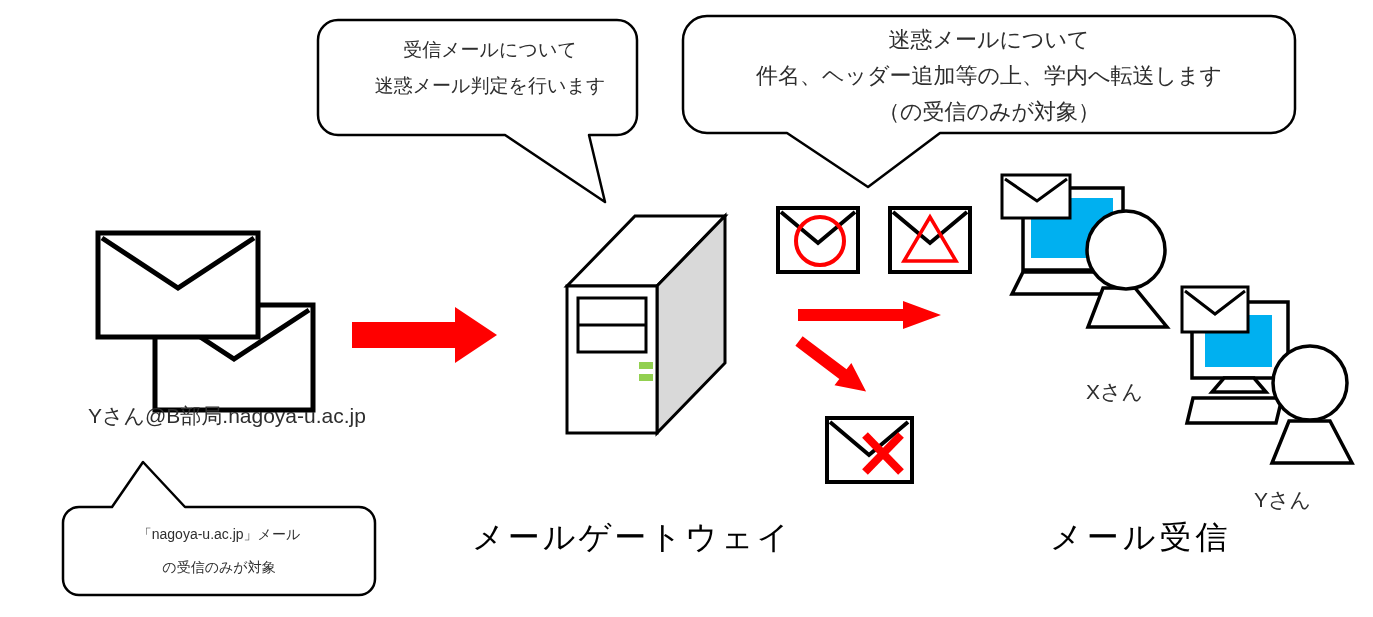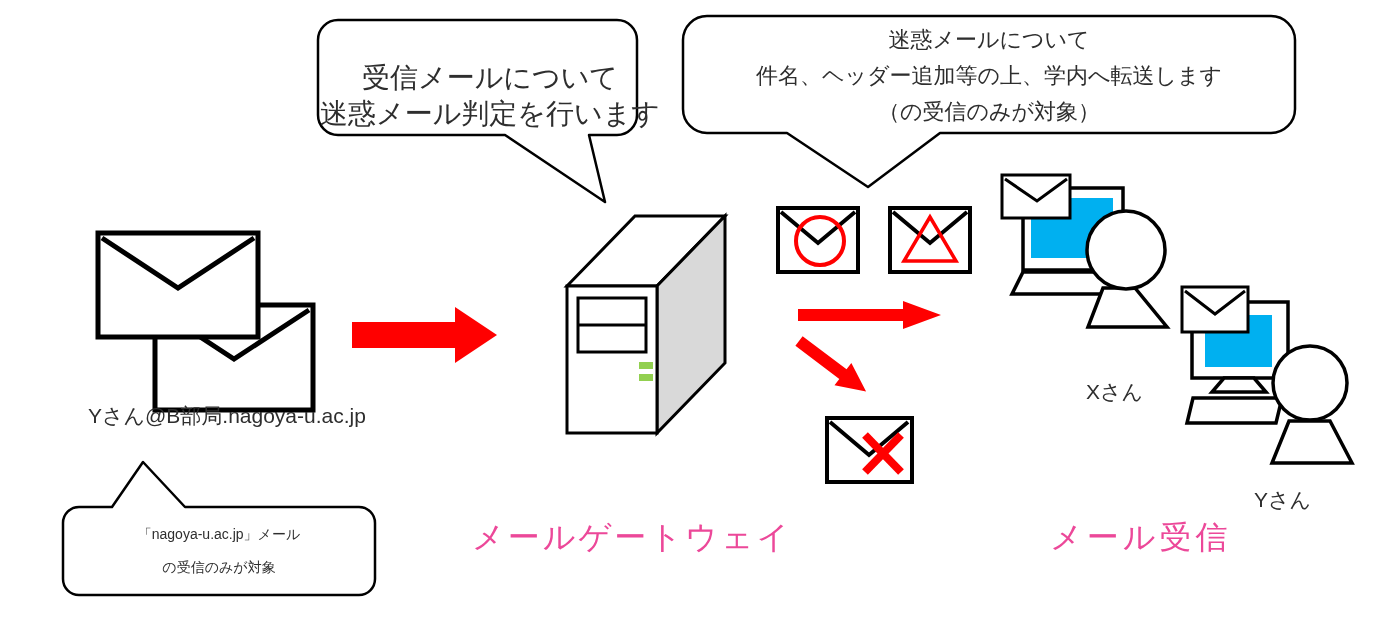--- a/index.html
+++ b/index.html
@@ -11,27 +11,27 @@
     font-family:"Liberation Sans","DejaVu Sans",sans-serif;
     color:#2e2e2e;
   }
   #shapes{position:absolute;left:0;top:0;}
   .bubble-text{
     position:absolute;display:flex;flex-direction:column;
     justify-content:center;align-items:center;text-align:center;
     color:#2e2e2e;pointer-events:none;
   }
   .bt-line{white-space:nowrap;}
-  #bt-gateway{left:318px;top:40px;width:344px;height:112px;font-size:28px;line-height:36px;}
+  #bt-gateway{left:318px;top:12px;width:344px;height:112px;font-size:19px;line-height:36px;}
   #bt-spam{left:683px;top:18px;width:612px;height:112px;font-size:22px;line-height:36px;justify-content:flex-end;}
   #bt-scope{left:63px;top:508px;width:312px;height:86px;font-size:14px;line-height:33px;}
   .addr-label{position:absolute;font-size:21px;white-space:nowrap;color:#2e2e2e;}
   #addr-x{left:30px;top:197px;}
   #addr-y{left:88px;top:402px;}
-  .big-label{position:absolute;font-size:32px;letter-spacing:3px;white-space:nowrap;color:#ec4899;}
+  .big-label{position:absolute;font-size:32px;letter-spacing:3px;white-space:nowrap;color:#000000;}
   #gw-label{left:472px;top:516px;}
   #rx-label{left:1050px;top:516px;letter-spacing:4px;}
   .person-label{position:absolute;font-size:21px;white-space:nowrap;color:#2e2e2e;}
   #plabel-x{left:1086px;top:338px;margin-top:40px;}
   #plabel-y{left:1212px;top:486px;margin-left:42px;}
 </style>
 </head>
 <body>
 
 <div id="canvas">

